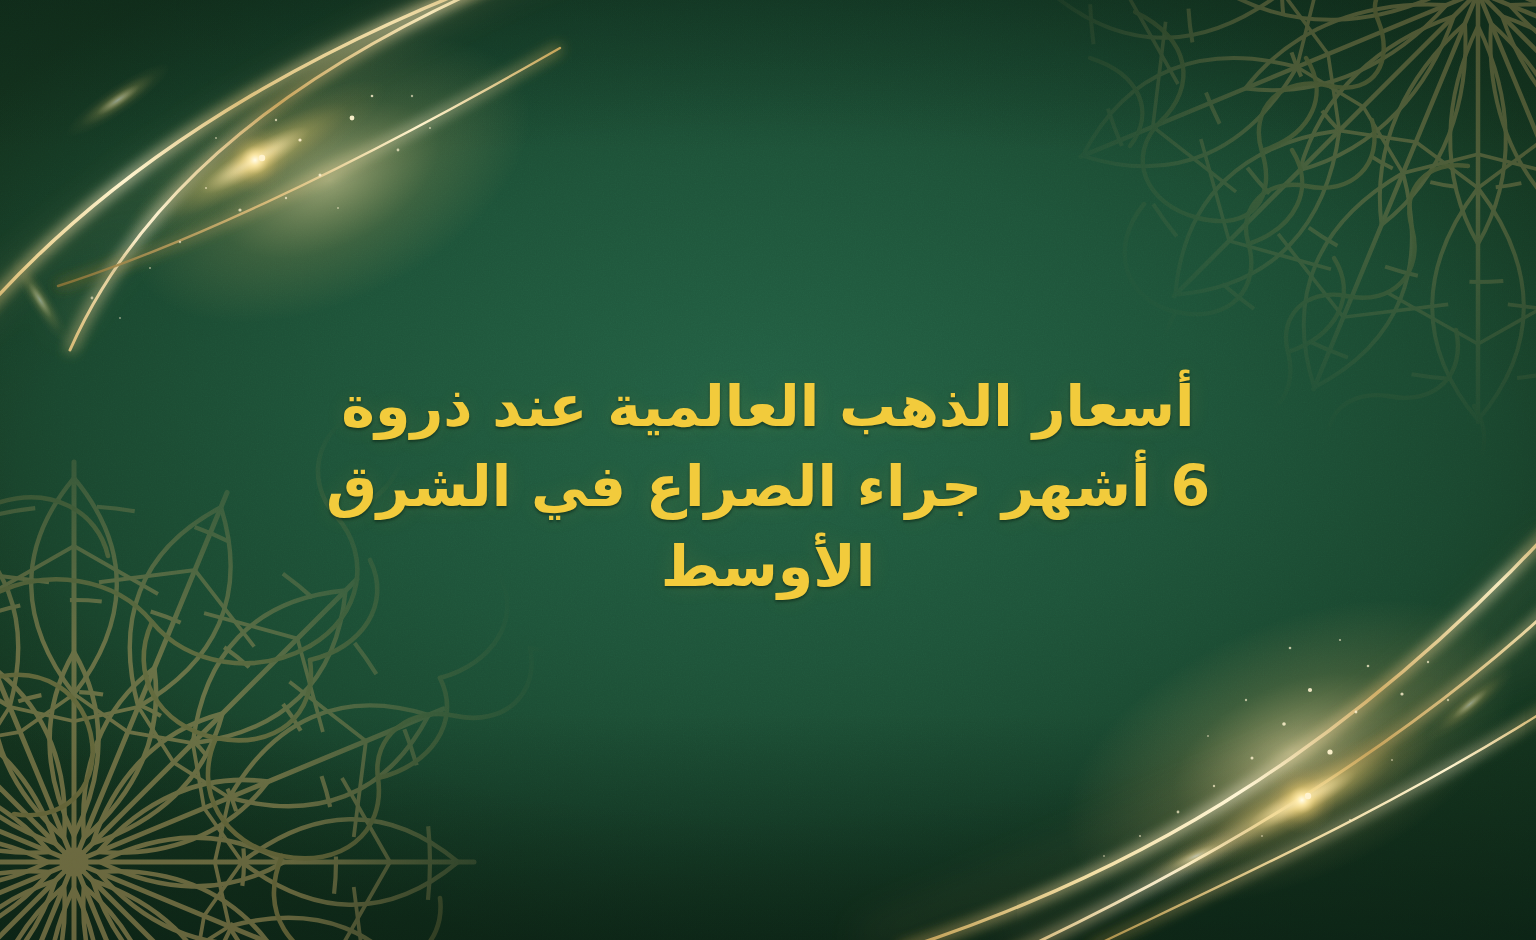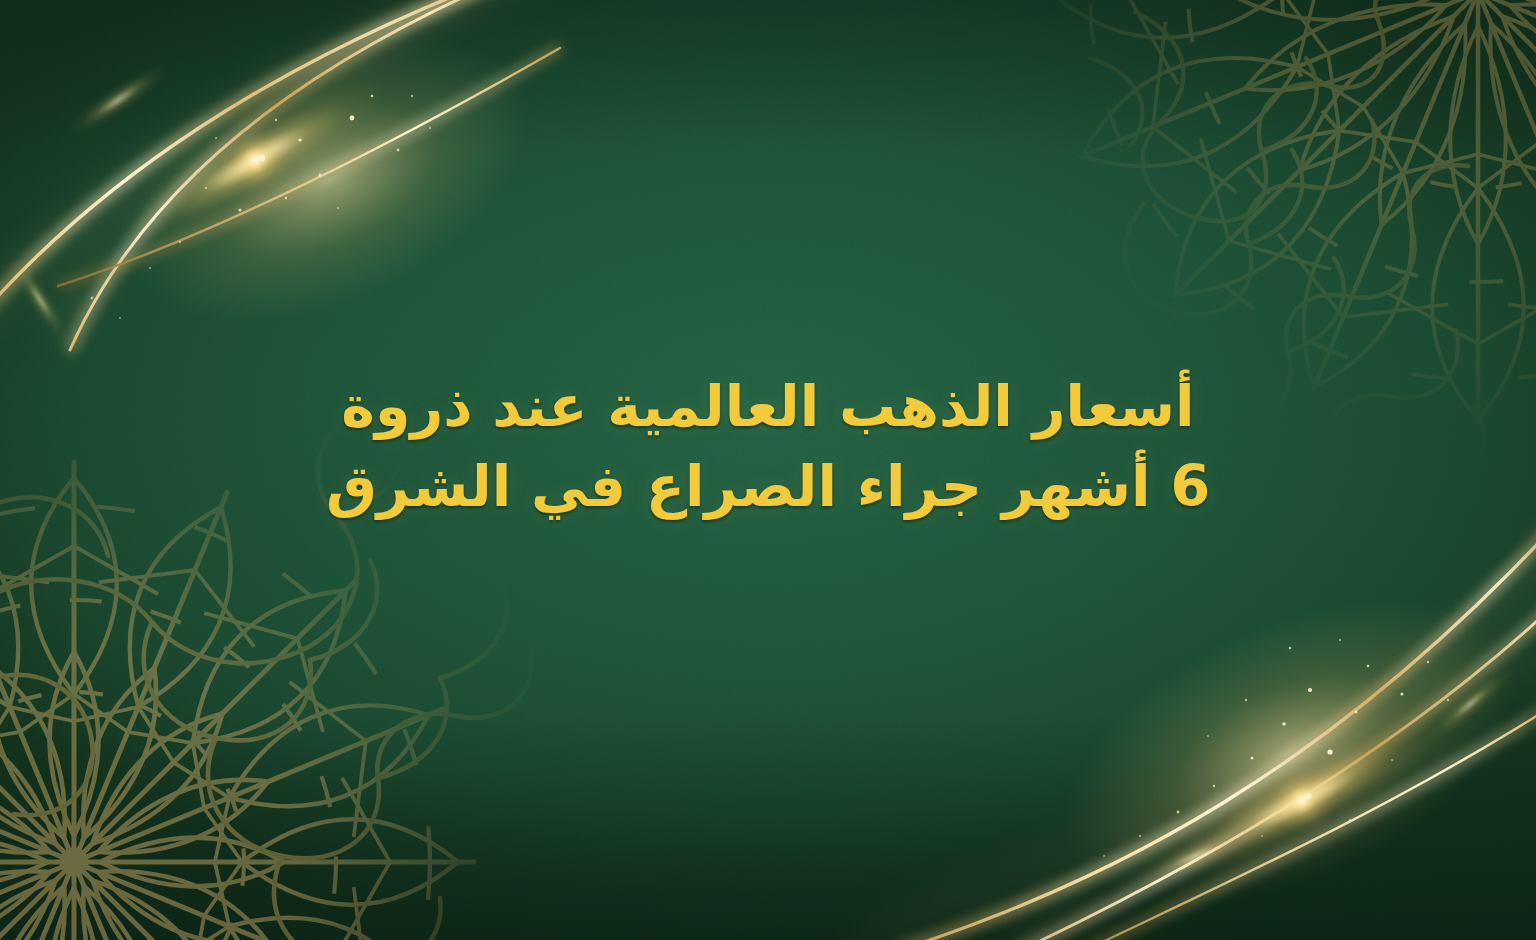--- a/index.html
+++ b/index.html
@@ -452,15 +452,16 @@
       <circle cx="1448" cy="700" r="1.2" opacity=".6"></circle>
       <circle cx="1392" cy="760" r="1.0" opacity=".55"></circle>
       <circle cx="1350" cy="820" r="1.1" opacity=".6"></circle>
       <circle cx="1262" cy="836" r="1.0" opacity=".5"></circle>
     </g>
   </svg>
 
   <div id="headline">
     <span class="hl-line l1">أسعار الذهب العالمية عند ذروة</span>
     <span class="hl-line l2">6 أشهر جراء الصراع في الشرق</span>
+    <span class="hl-line l3">الأوسط</span>
   </div>
 
 </div>
 
 </body></html>

